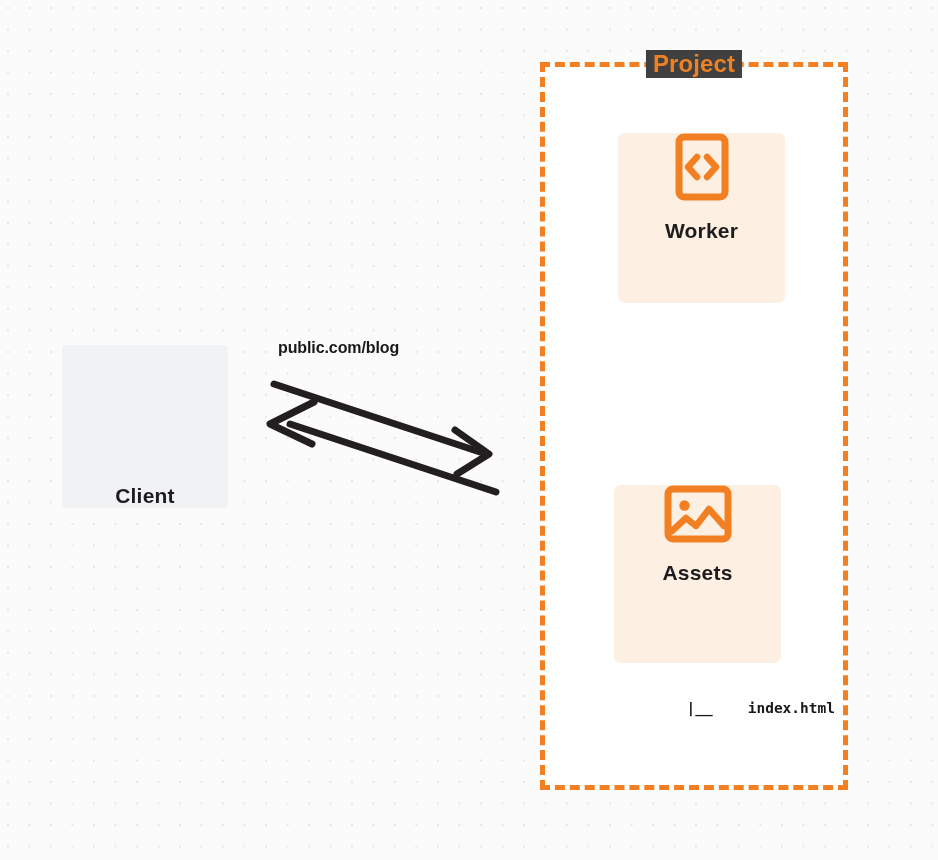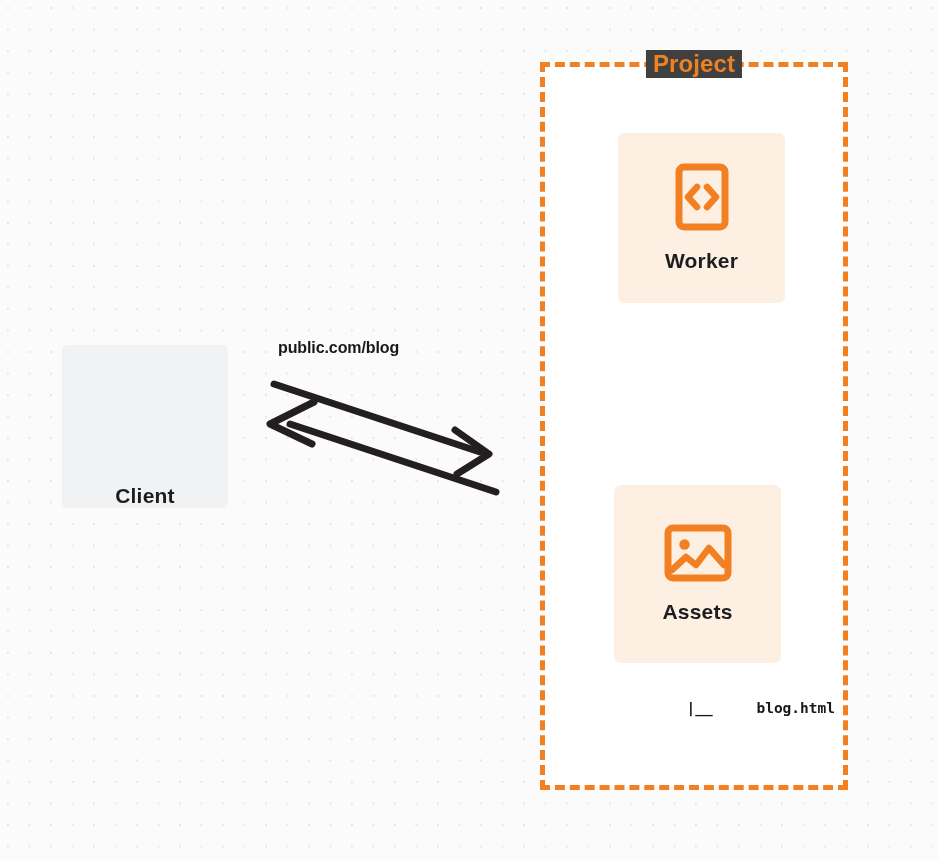--- a/index.html
+++ b/index.html
@@ -70,21 +70,20 @@
   }
 
   
   .card {
     position: absolute;
     background: #fdf0e3;
     border-radius: 7px;
     display: flex;
     flex-direction: column;
     align-items: center;
-    justify-content: center;
   }
   #worker-card {
     left: 73px;
     top: 66px;
     width: 167px;
     height: 170px;
   }
   #assets-card {
     left: 69px;
     top: 418px;
@@ -185,18 +184,18 @@
         <svg width="68" height="58" viewBox="0 0 68 58" xmlns="http://www.w3.org/2000/svg">
           <rect x="4" y="4" width="60" height="50" rx="5" ry="5" fill="none" stroke="#f28022" stroke-width="7"></rect>
           <circle cx="20.5" cy="20.5" r="5.2" fill="#f28022"></circle>
           <polyline points="8,46 22,33 32,41 45,24 60,41" fill="none" stroke="#f28022" stroke-width="6.5" stroke-linecap="round" stroke-linejoin="round"></polyline>
         </svg>
       </span>
       <span class="node-label">Assets</span>
     </div>
 
     <div id="file-tree">
-      <span class="tree-row">    |__     blog.html</span>
+      <span class="tree-row">    |__    index.html</span>
       
     </div>
   </div>
 
 </div>
 
 </body></html>

